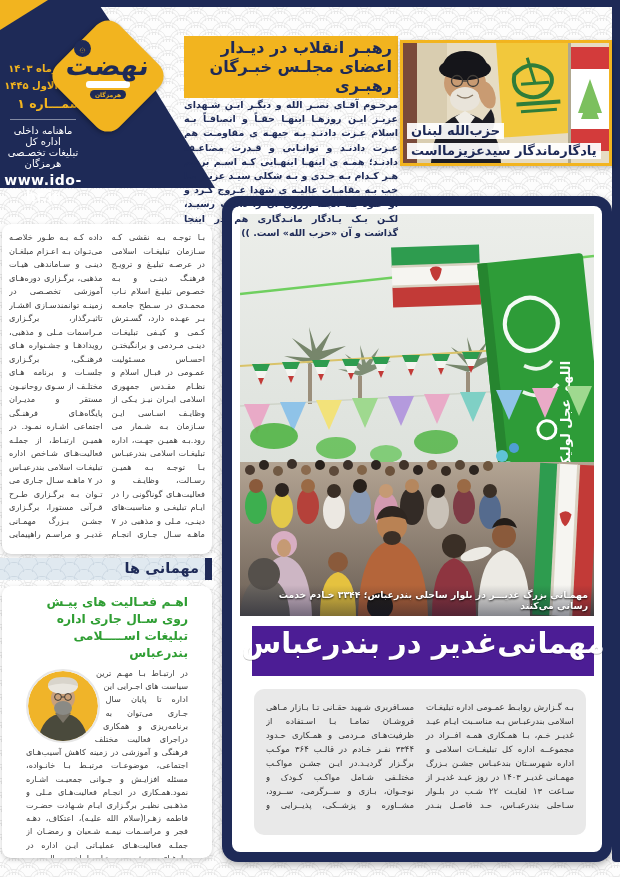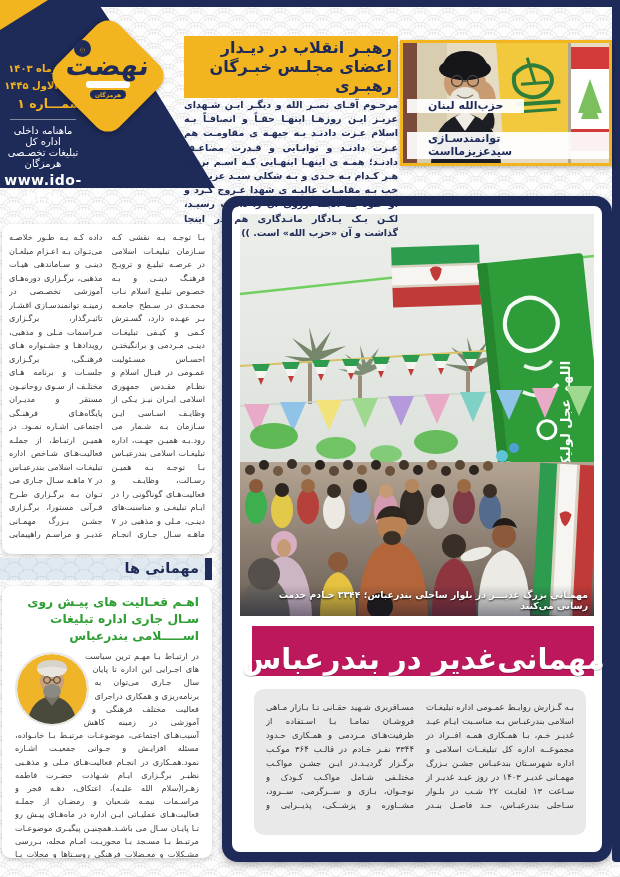--- a/index.html
+++ b/index.html
@@ -45,52 +45,52 @@
   .lead{position:absolute;top:36px;left:184px;width:214px;z-index:7;}
   .kicker{display:inline-block;background:#f2b41f;color:#1e2a57;font-weight:bold;font-size:16px;
     padding:2px 6px 3px;}
   .quote{color:#1e2a57;font-weight:bold;font-size:9.5px;line-height:14.2px;text-align:justify;margin:0;}
   
   .leader-frame{position:absolute;top:40px;left:auto;right:8px;width:206px;height:120px;z-index:7;
     background:#fff;border:3px solid #f2b41f;box-shadow:0 2px 5px rgba(0,0,0,.25);}
   .leader-frame svg{display:block;width:206px;height:120px;}
   .leader-cap{position:absolute;bottom:4px;left:4px;text-align:left;}
   .leader-cap span{display:inline-block;background:rgba(255,255,255,.93);color:#1e2a57;
-    font-weight:bold;font-size:11px;padding:0 21px 1px;margin-top:19px;}
+    font-weight:bold;font-size:13px;padding:0 4px 1px;margin-top:4px;}
   
   .sec-head{position:absolute;right:408px;left:0;height:22px;background-color:#e0e9f0;
     background-image:
       radial-gradient(circle at 50% 100%, rgba(0,0,0,0) 9px, #ccd8e2 9.5px, rgba(0,0,0,0) 10.5px),
       radial-gradient(circle at 50% 100%, rgba(0,0,0,0) 9px, #ccd8e2 9.5px, rgba(0,0,0,0) 10.5px);
     background-size:28px 14px;background-position:0 0,14px 7px;}
   .sec-head .bar{position:absolute;right:0;top:0;bottom:0;width:7px;background:#1e2a57;}
   .sec-head .t{position:absolute;right:13px;top:0;line-height:21px;color:#1e2a57;
     font-weight:bold;font-size:14.5px;}
   
   .card{position:absolute;left:2px;width:210px;background:#fff;border-radius:9px;
     box-shadow:0 2px 5px rgba(0,0,0,.18);box-sizing:border-box;}
   .report-card{top:224px;height:330px;padding:7px 7px;}
   .cols2{columns:2;column-gap:9px;column-fill:auto;height:100%;overflow:hidden;
     font-size:8.2px;line-height:13.5px;color:#3c3c3c;text-align:justify;}
-  .programs-card{top:586px;height:272px;padding:8px 13px;overflow:hidden;}
+  .programs-card{top:586px;height:272px;padding:8px 24px;overflow:hidden;}
   .green-head{color:#2f9e33;font-weight:bold;font-size:12.3px;line-height:17px;margin:0 0 5px;text-align:right;}
   .prog-body{font-size:8.2px;line-height:13.2px;color:#3c3c3c;text-align:justify;overflow:hidden;}
   .cleric{float:left;width:74px;height:74px;border-radius:50%;overflow:hidden;margin:2px 6px 2px 0;
     shape-outside:circle(50%);border:2px solid #e7e7e7;box-sizing:border-box;}
   .cleric svg{display:block;width:70px;height:70px;}
   
   .feature{position:absolute;top:196px;right:8px;width:390px;height:666px;background:#1e2a57;
     border-radius:16px;z-index:3;box-shadow:0 3px 7px rgba(0,0,0,.3);}
   .feature .inner{position:absolute;inset:10px;background:#fff;border-radius:8px;padding:8px;box-sizing:border-box;}
   .photo{position:relative;width:354px;height:402px;overflow:hidden;background:#dfe3df;}
   .photo svg{display:block;width:354px;height:402px;}
   .photo-cap{position:absolute;left:0;right:0;bottom:0;padding:4px 6px 5px;text-align:right;
     color:#fff;font-weight:bold;font-size:9.3px;background:linear-gradient(rgba(10,14,35,0),rgba(10,14,35,.45));
     text-shadow:0 1px 2px rgba(0,0,0,.9);}
-  .headline-bar{margin:10px 0 0 12px;height:50px;background:#be185d;display:flex;align-items:flex-end;
+  .headline-bar{margin:10px 0 0 12px;height:50px;background:#4c1d95;display:flex;align-items:flex-start;
     justify-content:center;}
   .headline-bar span{color:#fff;font-weight:bold;font-size:29px;white-space:nowrap;
     text-shadow:0 1px 0 rgba(0,0,0,.25);}
   .feature-box{margin:13px 8px 0 14px;background:#e9e9e9;border-radius:10px;padding:11px 12px;
     height:124px;}
   .feature-box .cols2f{columns:2;column-gap:12px;column-fill:auto;height:124px;overflow:hidden;
     font-size:8.5px;line-height:14px;color:#333;text-align:justify;}
 </style>
 </head>
 <body>
@@ -159,21 +159,21 @@
         <path d="M54 52 q8 6 16 0" stroke="#8a7a66" stroke-width="1.4" fill="none"></path>
         <circle cx="54" cy="38" r="5.5" fill="none" stroke="#433f3a" stroke-width="1.3"></circle>
         <circle cx="70" cy="38" r="5.5" fill="none" stroke="#433f3a" stroke-width="1.3"></circle>
         <path d="M59.5 38 h5" stroke="#433f3a" stroke-width="1.3"></path>
         <ellipse cx="84" cy="52" rx="8" ry="14" fill="#c99b72" transform="rotate(-18 84 52)"></ellipse>
         <path d="M88 66 q6 10 2 20 l-14 -4 z" fill="#1d1d24"></path>
       </g>
     </svg>
     <div class="leader-cap">
       <span>حزب‌الله لبنان</span><br>
-      <span>توانمندسـازی سیدعزیزمااست</span>
+      <span>یادگارماندگار سیدعزیزمااست</span>
     </div>
   </div>
 
   <div class="card report-card">
     <div class="cols2">بـا توجـه بـه نقشی کـه سـازمان تبلیغـات اسلامی در عرصـه تبلیـغ و ترویـج فرهنـگ دینـی و بـه خصـوص تبلیـغ اسلام نـاب محمـدی در سـطح جامعـه بـر عهـده دارد، گسـترش کـمی و کیـفی تبلیغـات دینـی مـردمی و برانگیختـن احسـاس مسـئولیت عمـومی در قبـال اسلام و نظـام مقـدس جمهوری اسلامی ایـران نیـز یـکی از وظایـف اسـاسی ایـن سـازمان بـه شـمار می رود.بـه همیـن جهـت، اداره تبلیغـات اسلامی بندرعبـاس بـا توجـه بـه همیـن رسـالت، وظایـف و فعالیت‌هـای گوناگونی را در ایـام تبلیغـی و مناسبت‌های دینـی، مـلی و مذهبی در ۷ ماهـه سـال جـاری انجـام داده کـه بـه طـور خلاصـه می‌تـوان بـه اعـزام مبلغـان دینـی و سـاماندهی هیـات مذهبی، برگـزاری دوره‌هـای آموزشی تخصـصی در زمینـه توانمندسـازی اقشـار تاثیـرگذار، برگـزاری مـراسمات مـلی و مذهبی، رویدادهـا و جشـنواره هـای فرهنـگی، برگـزاری جلسـات و برنامه هـای مختلـف از سـوی روحانیـون مستقر و مدیـران پایگاه‌هـای فرهنـگی اجتماعی اشـاره نمـود. در همیـن ارتبـاط، از جملـه فعالیت‌هـای شـاخص اداره تبلیغـات اسلامی بندرعبـاس در ۷ ماهـه سـال جـاری می تـوان بـه برگـزاری طـرح قـرآنی مستورا، برگـزاری جشـن بـزرگ مهمـانی غدیـر و مراسـم راهپیمایی جامانـدگان حسینی اشـاره نمود.مراسـم برنامـه پیـاده روی عــزاداری ویـژه جامانـدگان اربعین حسینی در عصـر روز مصـادف بـا اربعیـن سیـد و سـالار شـهیدان حضـرت اباعبدالله الحسیـن علیـه السـلام، از آسـتان امامـزاده سیـد مظفـر علیـه الـسلام بـه سـمت مسـجد جامـع بندرعباس برگزار شد.</div>
   </div>
 
   <div class="sec-head" style="top:558px;">
     <span class="bar"></span>
     <span class="t">مهمانی ها</span>

